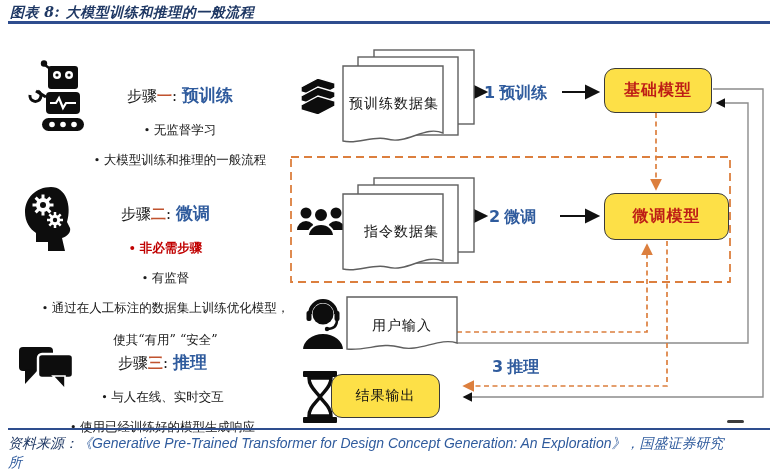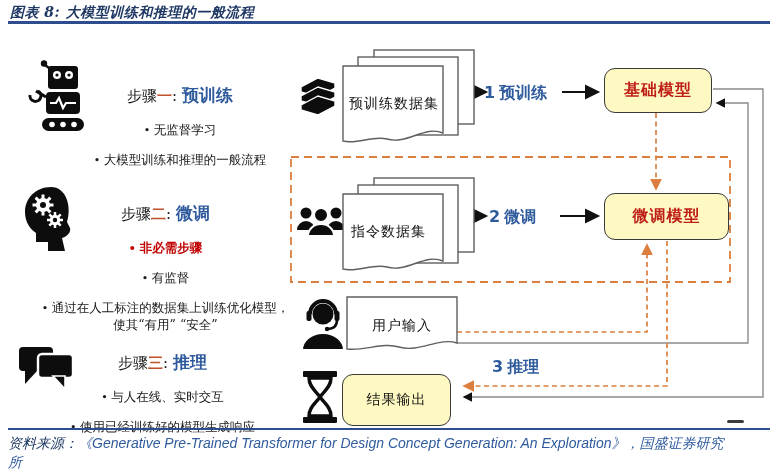--- a/index.html
+++ b/index.html
@@ -23,26 +23,26 @@
 #step-2{left:8px;top:202px;width:315px}
 #step-3{left:15px;top:351px;width:295px}
 .step-head{font-size:15px;white-space:nowrap}
 .step-head .num{color:var(--orange_num);font-weight:bold}
 .step-head .colon{margin-right:5px}
 .step-head .nm{color:var(--blue);font-weight:bold;font-size:17px}
 .b{font-size:12.5px;line-height:1.2;margin-top:15px}
 .b::before{content:"•  ";font-size:11px}
 .b.red{color:var(--red);font-weight:bold}
 .b.nomark::before{content:""}
-.b.nomark{margin-top:1px}
+.b.nomark{margin-top:16px}
 
 .doclabel{position:absolute;text-align:center;font-size:14px;color:#111;letter-spacing:1px}
 .bluelab{position:absolute;color:var(--blue);font-weight:bold;font-size:16px;white-space:nowrap}
 .bluelab .n{font-family:"DejaVu Sans",sans-serif;margin-right:4px}
-.modelbox{position:absolute;background:#fef9c3;border:1.5px solid #3a3a3a;border-radius:11px;
+.modelbox{position:absolute;background:#fde047;border:1.5px solid #3a3a3a;border-radius:11px;
   display:flex;align-items:center;justify-content:center;letter-spacing:1px}
 .modelbox.redtext{color:var(--model_red);font-weight:bold;font-size:16px}
 #box-out{font-size:14px;color:#111}
 .dashmark{position:absolute;left:727px;top:420px;width:17px;height:3px;background:#3c3c3c;border-radius:2px}
 
 .footer{position:absolute;left:8px;top:434px;width:716px;font-style:italic;font-size:14px;
   line-height:1.35;color:var(--blue)}
 .footer .pfx{color:var(--navy)}
 .footer .eng{font-family:"Liberation Sans",sans-serif}
 </style>
@@ -165,21 +165,21 @@
       <path d="M12,34 a13,12 0 0 1 26,0 z" stroke="#fff" stroke-width="2"></path>
     </g>
   </svg>
   <svg class="abs" style="left:342px;top:177px" width="134" height="104" viewBox="0 0 134 104">
     <g fill="#fff" stroke="#5f5f5f" stroke-width="1.4">
       <rect x="32" y="1" width="100" height="74"></rect>
       <rect x="16" y="8" width="100" height="78"></rect>
       <path d="M1,17 H101 V84 C83,76 65,96 45,90 C31,86 15,96 1,92 Z"></path>
     </g>
   </svg>
-  <div class="doclabel" style="left:348px;top:223px;width:81px">指令数据集</div>
+  <div class="doclabel" style="left:361px;top:223px;width:81px">指令数据集</div>
   <div class="bluelab" style="left:489px;top:207px"><span class="n">2</span><span>微调</span></div>
   <div class="modelbox redtext" style="left:604px;top:193px;width:125px;height:47px" id="box-ft">微调模型</div>
 
   <svg class="abs" style="left:300px;top:297px" width="46" height="54" viewBox="0 0 46 54">
     <circle cx="23" cy="17" r="10.5" fill="#0d0d0d"></circle>
     <path d="M2,53 a21,17 0 0 1 42,0 z" fill="#0d0d0d" stroke="#fff" stroke-width="2"></path>
     <path d="M10,17 a13,13 0 0 1 26,0" fill="none" stroke="#0d0d0d" stroke-width="4"></path>
     <rect x="6.5" y="14" width="5" height="10" rx="2" fill="#0d0d0d"></rect>
     <rect x="34.5" y="14" width="5" height="10" rx="2" fill="#0d0d0d"></rect>
     <path d="M37,23 q0,9 -10,9" fill="none" stroke="#0d0d0d" stroke-width="2.5"></path>
@@ -188,21 +188,21 @@
   <svg class="abs" style="left:346px;top:296px" width="112" height="62" viewBox="0 0 112 62">
     <path d="M1,1 H111 V47 C93,41 73,57 53,51 C37,46 19,55 1,53 Z" fill="#fff" stroke="#5f5f5f" stroke-width="1.4"></path>
   </svg>
   <div class="doclabel" style="left:348px;top:317px;width:108px">用户输入</div>
 
   <svg class="abs" style="left:302px;top:371px" width="36" height="52" viewBox="0 0 36 52">
     <rect x="1" y="0" width="34" height="6" rx="1" fill="#0d0d0d"></rect>
     <rect x="1" y="46" width="34" height="6" rx="1" fill="#0d0d0d"></rect>
     <path d="M7,7 H29 C29,16 22,20 18,26 C22,32 29,36 29,45 H7 C7,36 14,32 18,26 C14,20 7,16 7,7 Z" fill="#fff" stroke="#0d0d0d" stroke-width="3.4"></path>
   </svg>
-  <div class="modelbox" style="left:342px;top:374px;width:109px;height:52px" id="box-out">结果输出</div>
+  <div class="modelbox" style="left:331px;top:374px;width:109px;height:44px" id="box-out">结果输出</div>
   <div class="bluelab" style="left:492px;top:357px"><span class="n">3</span><span>推理</span></div>
 
   <div class="dashmark"></div>
 
   <div class="rule" id="rule-bottom"></div>
   <div class="footer"><span class="pfx">资料来源：</span><span class="eng">《Generative Pre-Trained Transformer for Design Concept Generation: An Exploration》</span><span>，国盛证券研究所</span></div>
 
 </div>
 
 </body></html>

